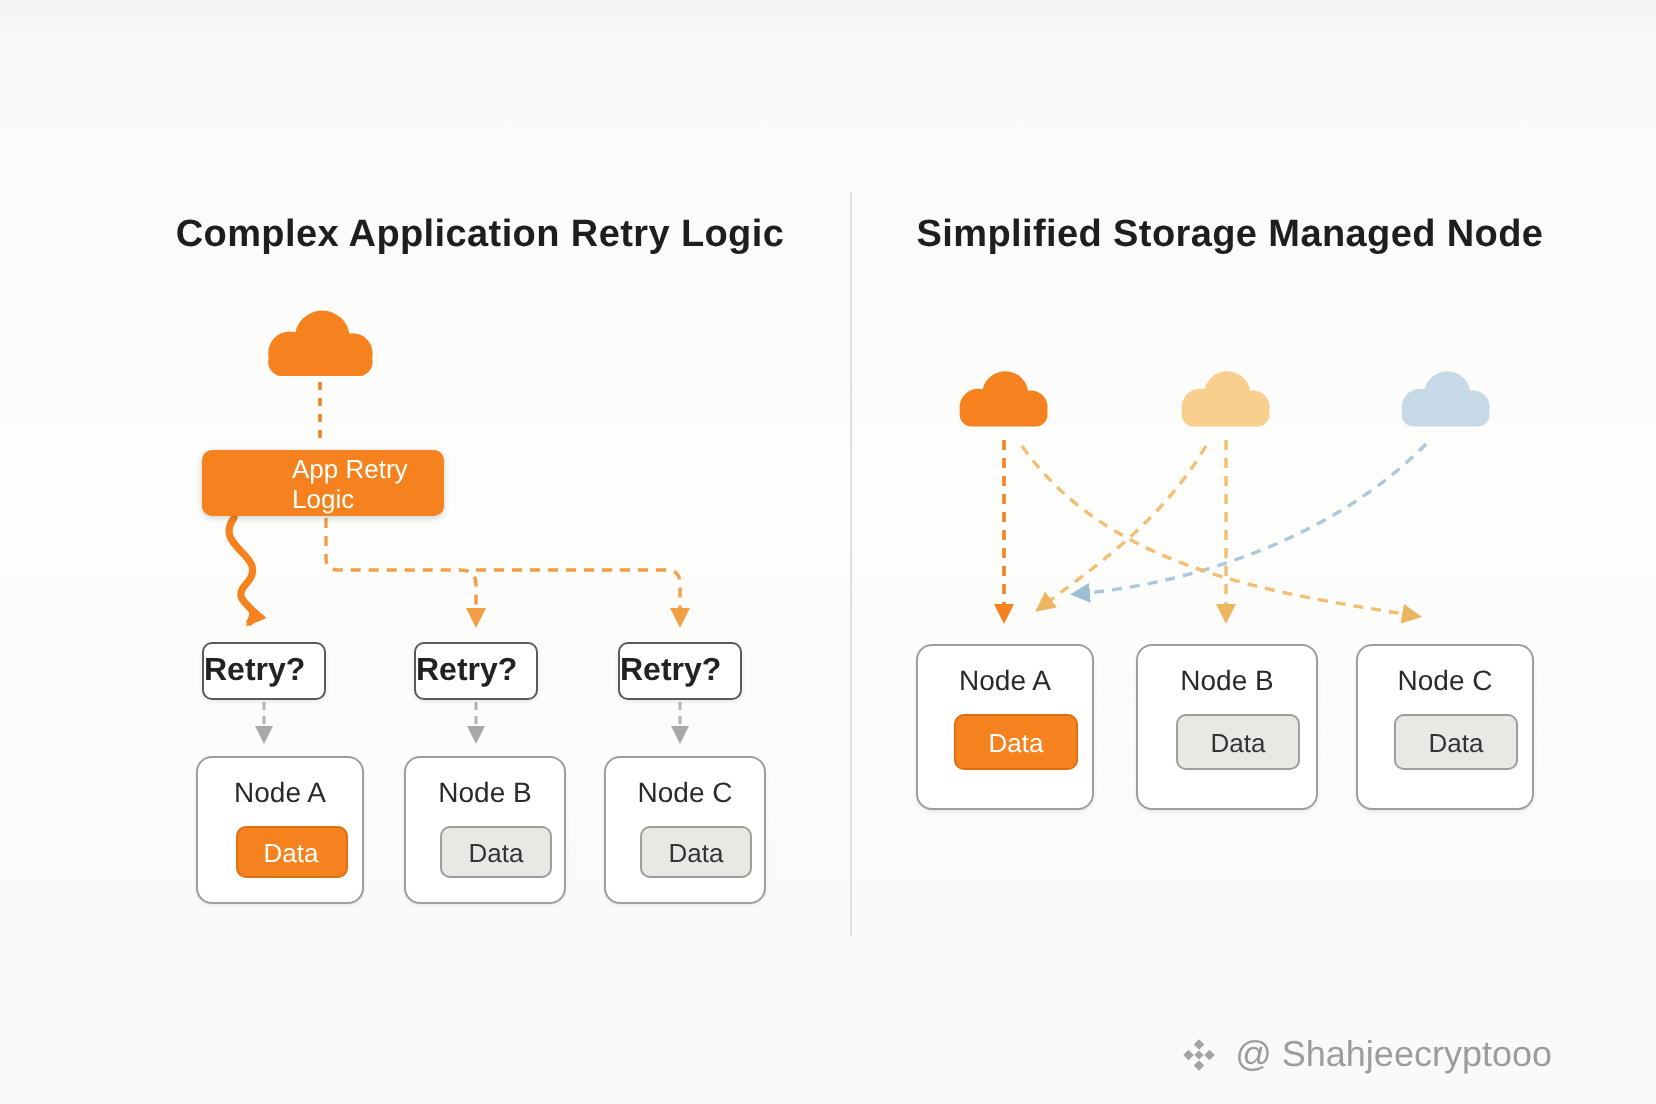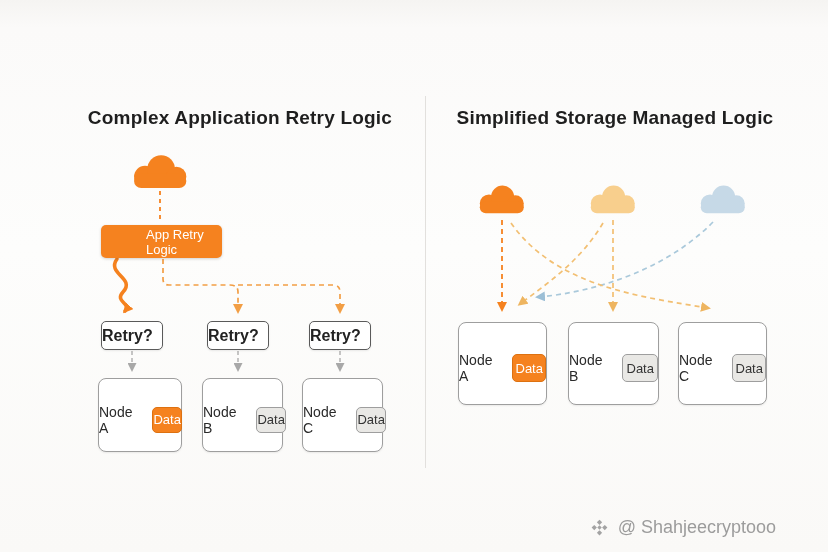--- a/index.html
+++ b/index.html
@@ -26,21 +26,21 @@
   }
   .retry-box {
     position:absolute; width:62px; height:29px; background:#ffffff;
     border:1.6px solid #5a5a5a; border-radius:5px;
     display:flex; align-items:center; 
     font-size:16px; font-weight:700; color:#222;
     box-shadow:0 1px 2px rgba(0,0,0,.08);
   }
   .node-box {
     position:absolute; background:#ffffff; border:1.5px solid #9e9e9e; border-radius:8px;
-    display:flex; align-items:center; padding-top:9px; gap:9px;
+    display:flex; flex-direction:column; align-items:center; padding-top:9px; gap:9px;
     box-shadow:0 1px 2px rgba(0,0,0,.07);
   }
   .node-label { font-size:14px; color:#2a2a2a; }
   .data-chip {
     border-radius:5px; font-size:13px;
     display:flex; align-items:center; justify-content:center;margin-left:11px;
   }
   .data-chip.small { width:56px; height:26px; }
   .data-chip.large { width:62px; height:28px; }
   .data-chip.orange { background:#f5821f; border:1.5px solid #dd7110; color:#fff; }
@@ -110,21 +110,21 @@
     <g>
       <path d="M502,220 L502,309" stroke="#f5821f" stroke-width="1.8" stroke-dasharray="5 4" marker-end="url(#mO)"></path>
       <path d="M613,220 L613,309" stroke="#f2bf72" stroke-width="1.7" stroke-dasharray="5 4" marker-end="url(#mA)"></path>
       <path d="M603,223 C580,262 545,285 520,304" stroke="#f2bf72" stroke-width="1.7" stroke-dasharray="5 4" marker-end="url(#mA)"></path>
       <path d="M713,222 C668,268 598,292 538,297" stroke="#aac9db" stroke-width="1.7" stroke-dasharray="5 4" marker-end="url(#mB)"></path>
       <path d="M511,223 C556,287 642,297 708,308" stroke="#f2bf72" stroke-width="1.7" stroke-dasharray="5 4" marker-end="url(#mA)"></path>
     </g>
   </svg>
 
   <div class="title left">Complex Application Retry Logic</div>
-  <div class="title right">Simplified Storage Managed Logic</div>
+  <div class="title right">Simplified Storage Managed Node</div>
   <div class="divider"></div>
 
   <div class="app-retry">
     <span>App Retry Logic</span>
   </div>
 
   <div class="retry-box" style="left:101px; top:321px;">
     <span>Retry?</span>
   </div>
   <div class="retry-box" style="left:207px; top:321px;">

